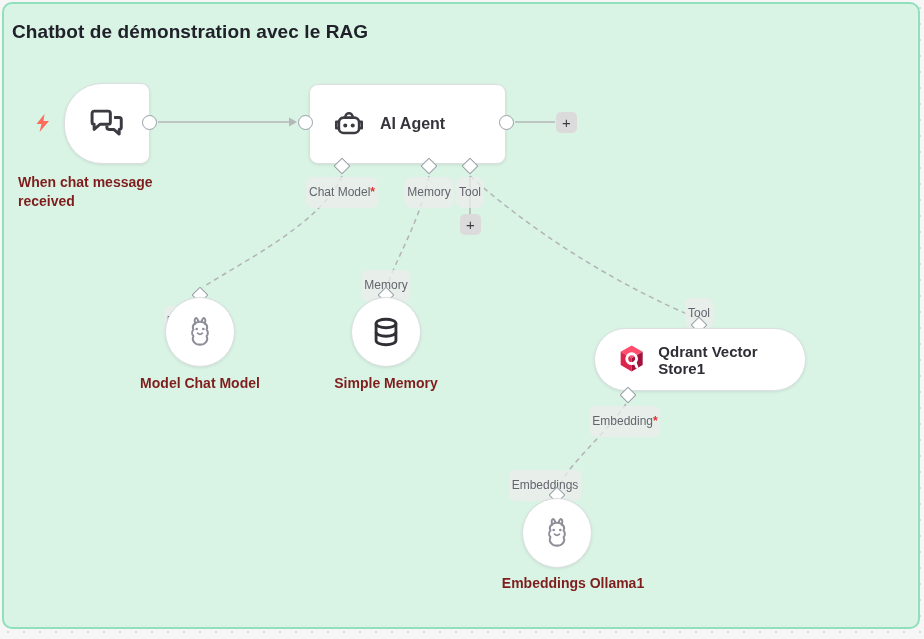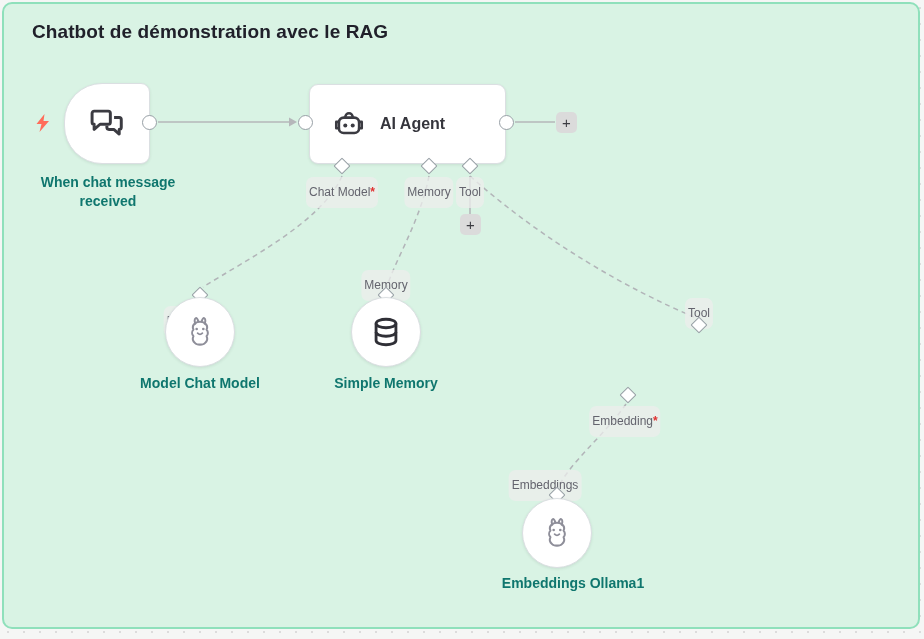--- a/index.html
+++ b/index.html
@@ -11,21 +11,21 @@
     background-size:16px 16px;
     position:relative;
   }
   .canvas {
     position:absolute; left:2px; top:2px; width:918px; height:627px;
     background:#d9f3e4;
     border:2px solid #8fe0bb;
     border-radius:10px;
   }
   .sticky-title {
-    position:absolute; left:28px; top:17px;
+    position:absolute; left:8px; top:17px;
     font-size:19px; font-weight:bold; color:#20202a; letter-spacing:0.1px;
   }
   svg.edges { position:absolute; left:0; top:0; pointer-events:none; }
 
   .node-rect {
     position:absolute; background:#fff;
     border:1px solid #dbdfe2; border-radius:9px;
     box-shadow:0 1px 3px rgba(40,60,50,0.10);
     display:flex; align-items:center;
   }
@@ -49,22 +49,22 @@
   .req { color:#e03131; font-weight:bold; }
 
   .plus-btn {
     position:absolute; width:21px; height:21px; border-radius:5px;
     background:#dbdbdb; border:none; color:#3c3c42;
     font-size:15px; line-height:19px; text-align:center; cursor:pointer;
     font-family:inherit;
   }
 
   .node-name {
-    position:absolute; transform:translateX(-50%); text-align:center;
-    font-size:14px; font-weight:600; color:#0f766e; line-height:19px;
+    position:absolute; transform:translateX(-50%); 
+    font-size:14px; font-weight:600; color:#7f1d1d; line-height:19px;
     white-space:nowrap;
   }
   .node-name.wrap { white-space:normal; width:180px; }
 
   .node-circle {
     position:absolute; width:70px; height:70px; border-radius:50%;
     background:#fff; border:1px solid #dbdfe2;
     box-shadow:0 1px 3px rgba(40,60,50,0.10);
     display:flex; align-items:center; justify-content:center;
   }
@@ -158,20 +158,30 @@
         <ellipse cx="12" cy="6" rx="7" ry="3"></ellipse>
         <path d="M5 6 v12 c0 1.7 3.1 3 7 3 s7 -1.3 7 -3 V6"></path>
         <path d="M5 12 c0 1.7 3.1 3 7 3 s7 -1.3 7 -3"></path>
       </g>
     </svg>
   </div>
   <div class="node-name" style="left:382px; top:370px;">Simple Memory</div>
 
   <div class="port-label" style="left:695px; top:294px;"><span>Tool</span></div>
   <div class="diamond" style="left:689px; top:315px;"></div>
+  <div class="node-rect" style="left:590px; top:324px; width:212px; height:63px; border-radius:32px; padding-left:22px;">
+    <svg width="30" height="33" viewBox="0 0 24 26">
+      <polygon points="12,1.5 21,6.7 12,12 3,6.7" fill="#ff4d6d"></polygon>
+      <polygon points="3,6.7 12,12 12,22.8 3,17.5" fill="#dc244c"></polygon>
+      <polygon points="21,6.7 12,12 12,22.8 21,17.5" fill="#a3123f"></polygon>
+      <circle cx="12" cy="12.3" r="4" fill="none" stroke="#ffffff" stroke-width="2.4"></circle>
+      <path d="M14.6 15 L16.2 19.2" stroke="#ffffff" stroke-width="2.4" stroke-linecap="round"></path>
+    </svg>
+    <span class="qdrant-label">Qdrant Vector Store1</span>
+  </div>
   <div class="diamond" style="left:618px; top:385px;"></div>
   <div class="port-label" style="left:621px; top:402px;"><span>Embedding</span><span class="req">*</span></div>
 
   <div class="port-label" style="left:541px; top:466px;"><span>Embeddings</span></div>
   <div class="diamond" style="left:547px; top:485px;"></div>
   <div class="node-circle" style="left:518px; top:494px;">
     <svg width="36" height="38" viewBox="0 0 30 32">
       <g fill="none" stroke="#8e8e99" stroke-width="1.7" stroke-linecap="round" stroke-linejoin="round">
         <path d="M11 9 C9.5 4 12.5 2.5 13.5 7"></path>
         <path d="M19 9 C20.5 4 17.5 2.5 16.5 7"></path>

